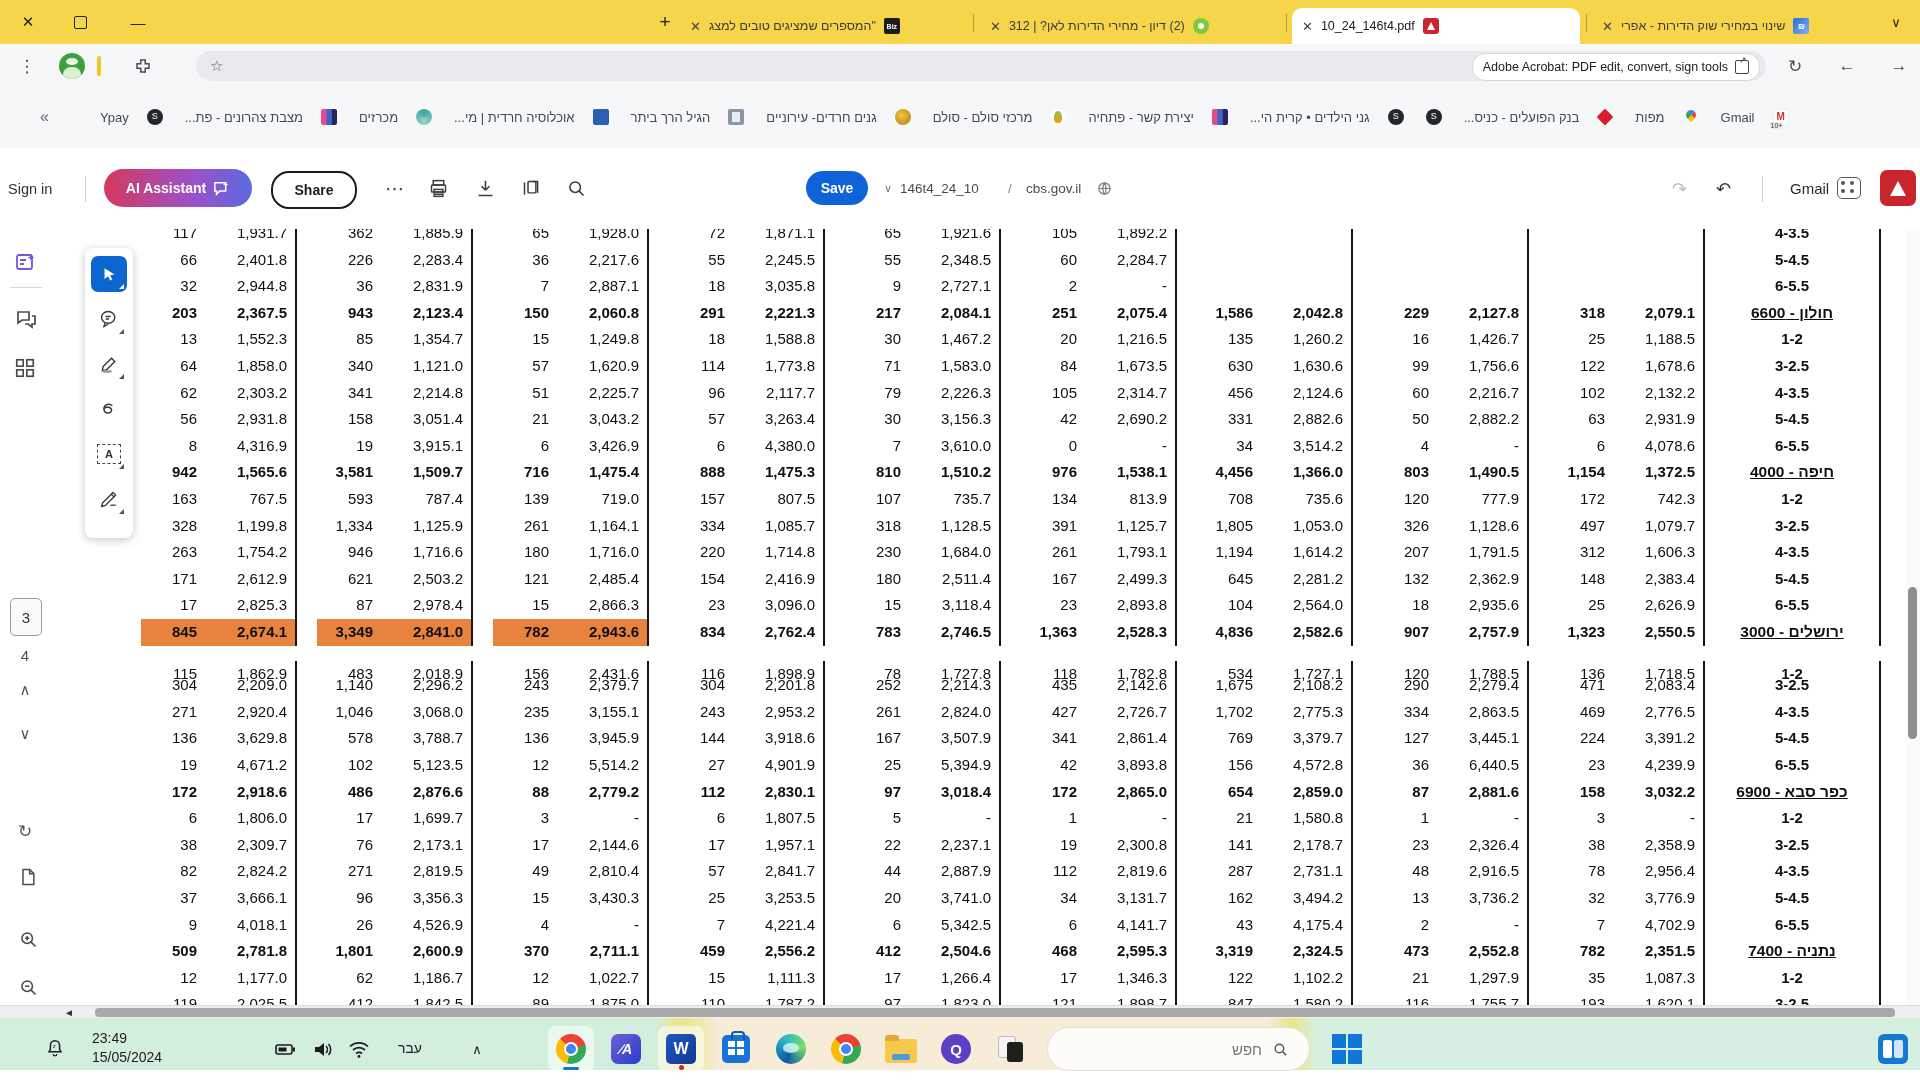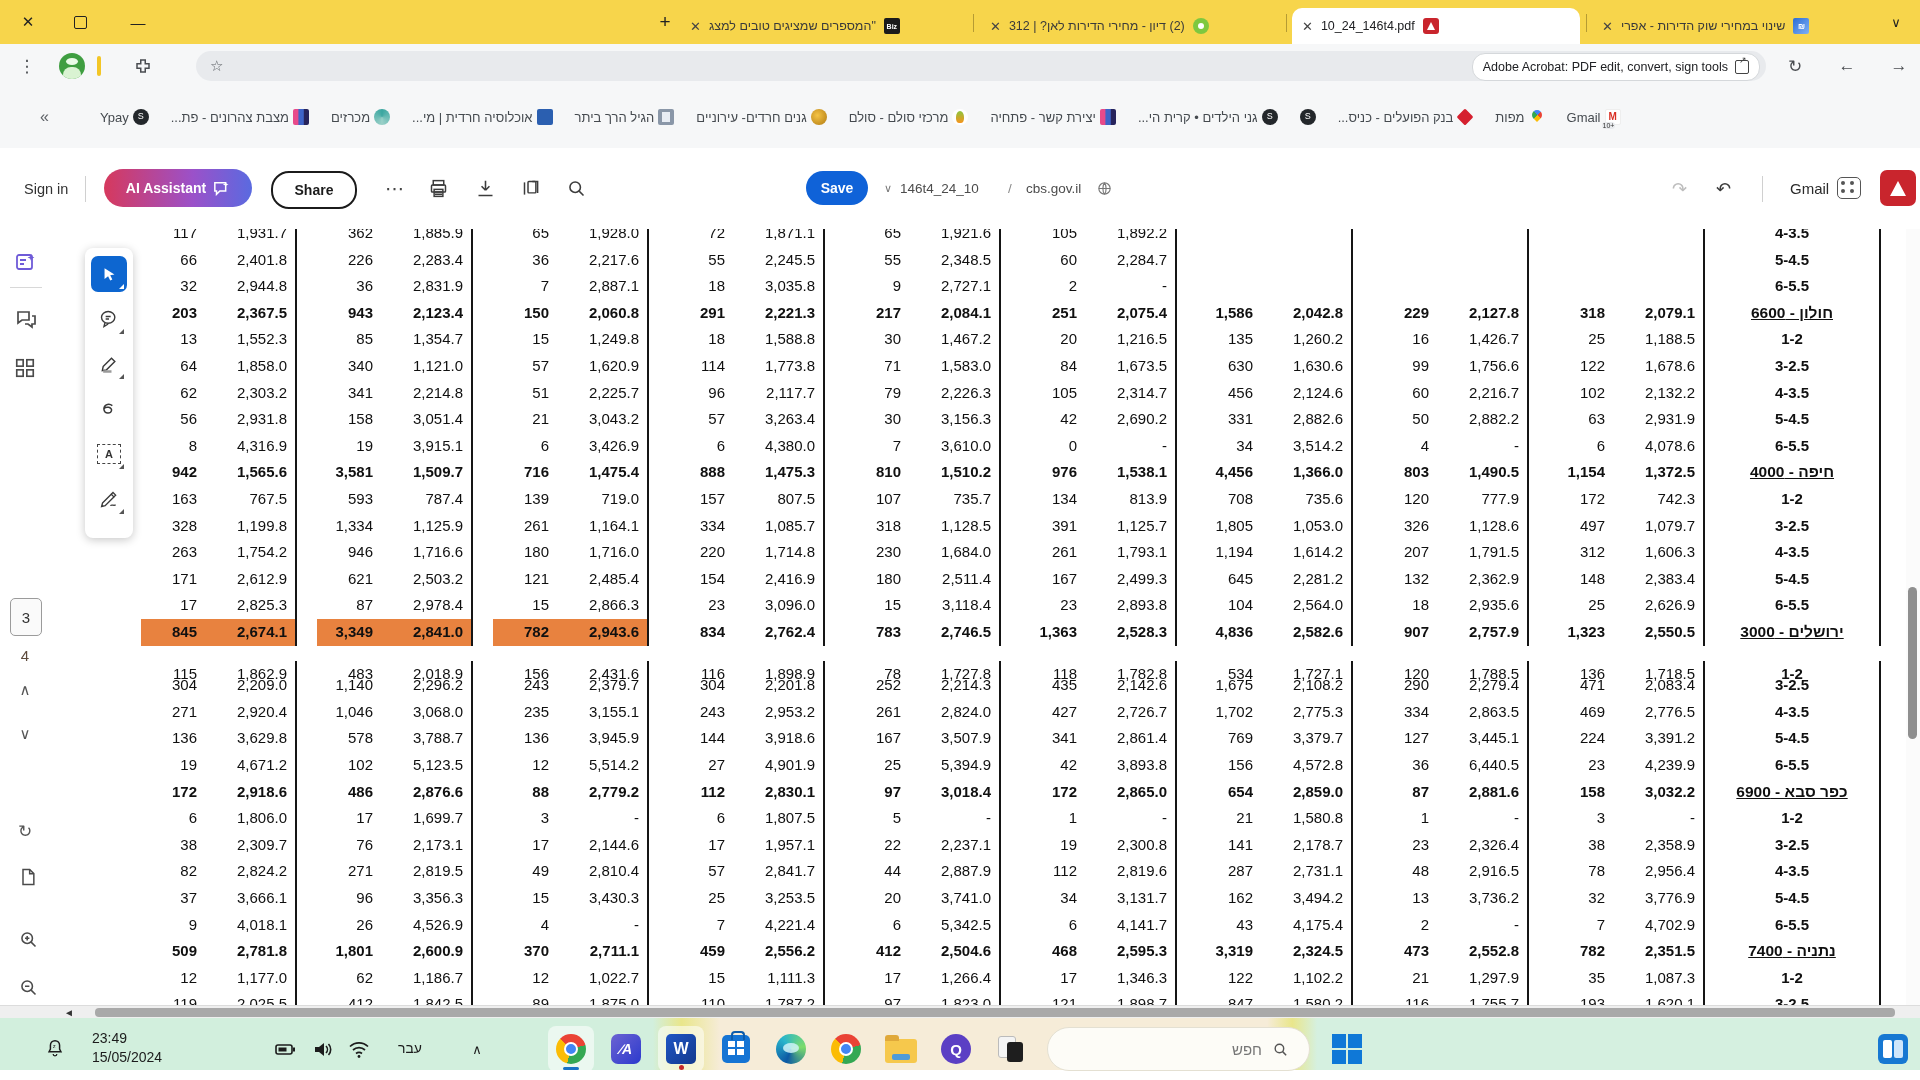--- a/index.html
+++ b/index.html
@@ -28,21 +28,21 @@
   #acrochip{position:absolute;right:6px;top:2px;height:26px;background:#fff;border:1px solid #d5d8db;border-radius:13px;display:flex;align-items:center;gap:7px;padding:0 10px;font-size:12.5px;color:#202124;white-space:nowrap;}
   .chipbox{width:12px;height:12px;border:1.5px solid #444;border-radius:2px;position:relative;}
   .chipbox::after{content:"↗";position:absolute;left:3px;top:-6px;font-size:9px;color:#444;}
   #avatar{width:26px;height:26px;border-radius:50%;background:#3f9e41;position:relative;overflow:hidden;}
   #avatar::after{content:"";position:absolute;left:7px;top:5px;width:12px;height:7px;border-radius:50%;background:#eafbe7;}
   #avatar::before{content:"";position:absolute;left:4px;top:14px;width:18px;height:12px;border-radius:8px 8px 0 0;background:#d9f3d2;}
   #accentbar{position:absolute;left:97px;top:12px;width:4px;height:20px;background:#f3c626;border-radius:2px;}
   
   #bmrow{position:absolute;left:0;top:88px;width:1920px;height:60px;background:#f6f7f8;}
   #bookmarks{position:absolute;left:100px;top:14px;height:30px;display:flex;align-items:center;gap:22px;direction:ltr;}
-  .bm{display:flex;align-items:center;gap:4px;font-size:13px;color:#454a4f;white-space:nowrap;}
+  .bm{display:flex;align-items:center;gap:18px;font-size:13px;color:#454a4f;white-space:nowrap;}
   .bmicon{width:16px;height:16px;flex:none;border-radius:3px;}
   .bi-dark{background:#23272b;border-radius:50%;position:relative;}
   .bi-dark::after{content:"S";position:absolute;left:5px;top:2px;font-size:9px;color:#fff;}
   .bi-bars{background:linear-gradient(90deg,#e84a8a 0 32%,#3f64c8 36% 65%,#27245c 68% 100%);border-radius:2px;}
   .bi-swirl{background:conic-gradient(#3aa6a0,#9ad0c8,#3aa6a0);border-radius:50%;}
   .bi-blue{background:#2b5fb0;border-radius:2px;}
   .bi-emblem{background:#8a97a8;border-radius:2px;position:relative;}
   .bi-emblem::after{content:"";position:absolute;left:4px;top:3px;width:8px;height:10px;background:#e8edf4;}
   .bi-gold{background:radial-gradient(circle at 40% 40%,#f5c445,#b07912);border-radius:50%;}
   .bi-plant{background:#fff;border-radius:50%;position:relative;}
@@ -246,21 +246,21 @@
         <span class="bm">
           <span class="heb">Gmail</span>
           <span class="bmicon bi-gmail" style="position: relative;">
             <span class="bi-badge">10+</span>
           </span>
         </span>
       </div>
   </div>
 
   <div id="acrobar">
-    <span class="acitem" style="left:24px">Sign in</span>
+    <span class="acitem" style="left:8px">Sign in</span>
     <span class="vdiv" style="left:85px"></span>
     <span class="acitem" id="aipill">
       <span>AI Assistant</span>
       <svg width="17" height="15" viewBox="0 0 20 18">
           <path d="M2 2h13v10H8l-4 4v-4H2z" fill="none" stroke="#fff" stroke-width="1.8"></path>
           <path d="M15 1l1 2.4L18.4 4 16 5l-1 2.4L14 5l-2.4-1L14 3.4z" fill="#fff"></path>
         </svg>
     </span>
     <span class="acitem" id="sharepill">Share</span>
     <span class="acitem" style="left:385px;font-size:19px;color:#444">⋯</span>

